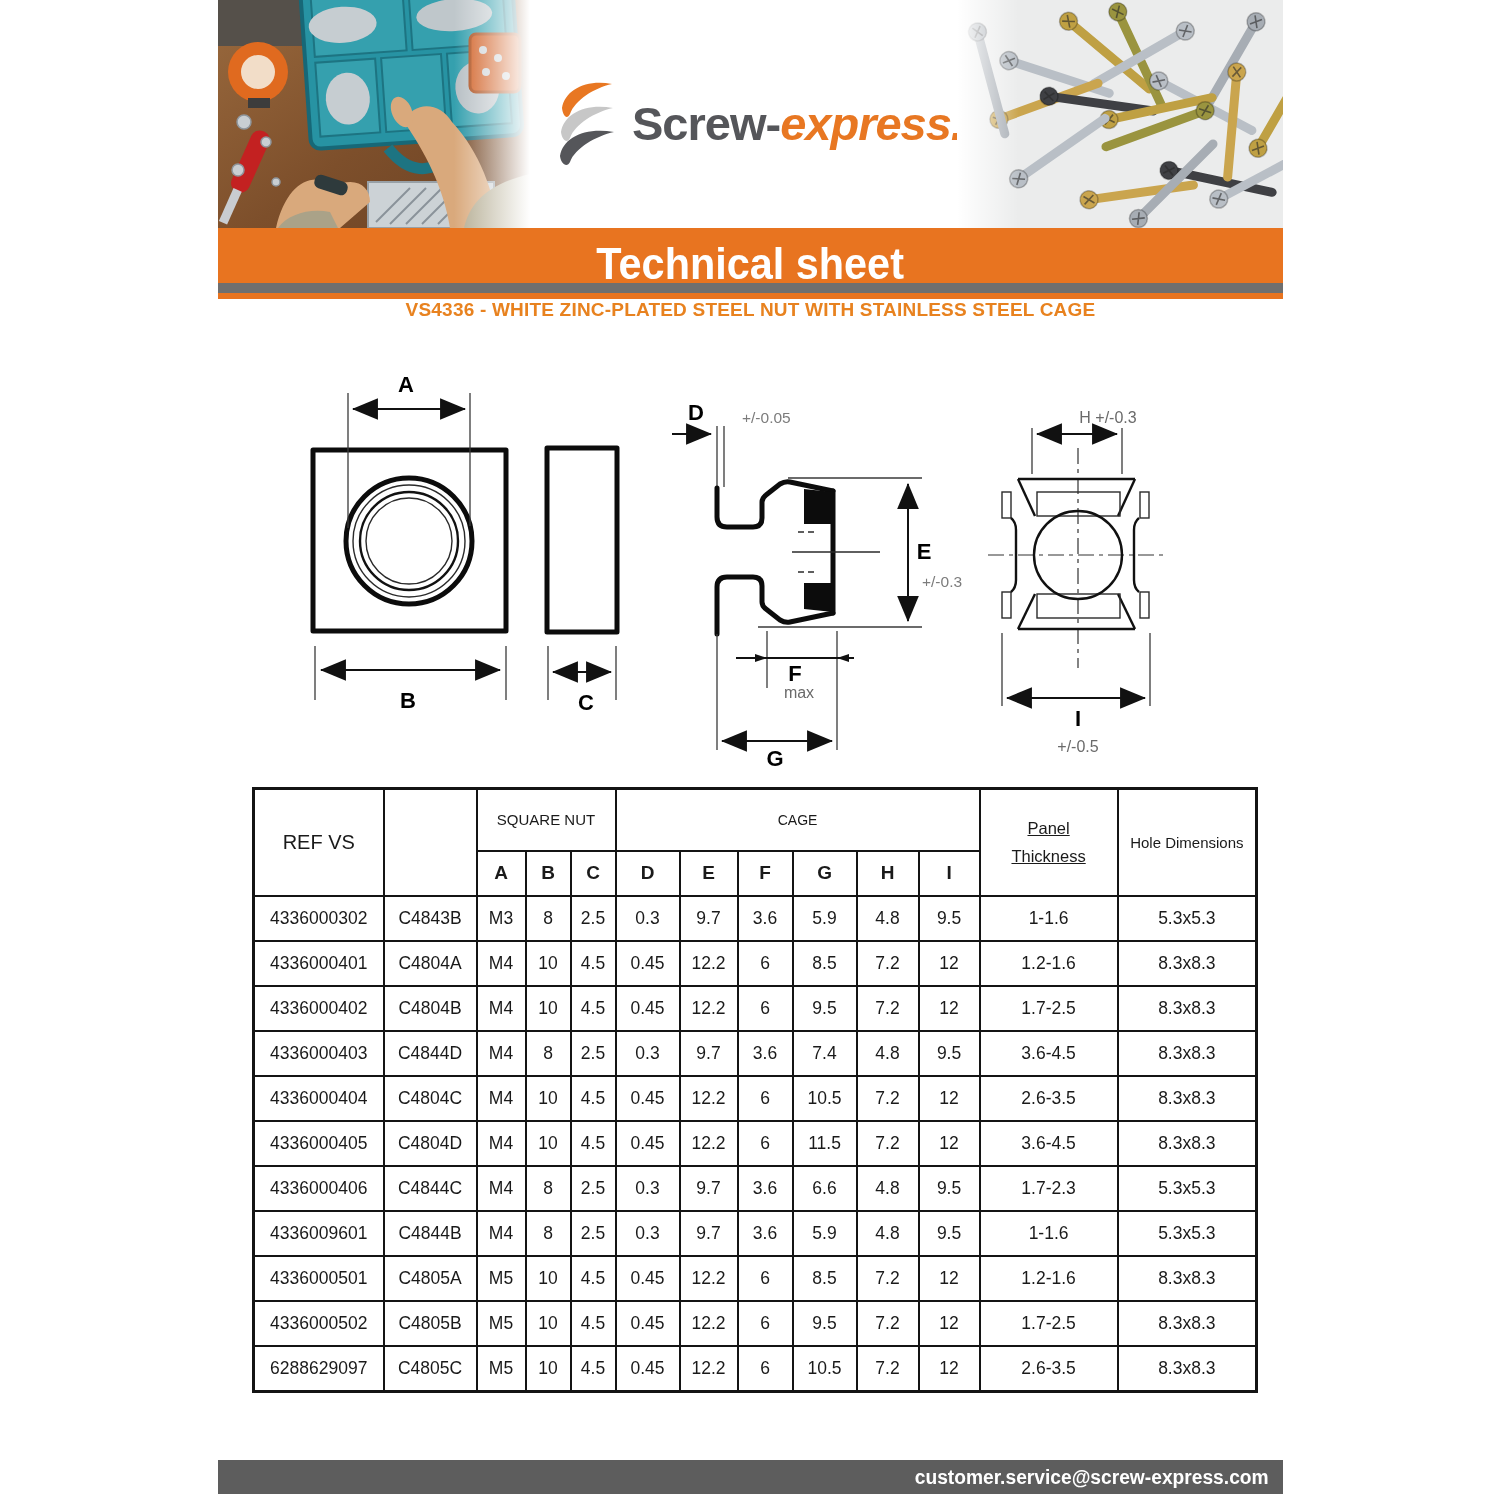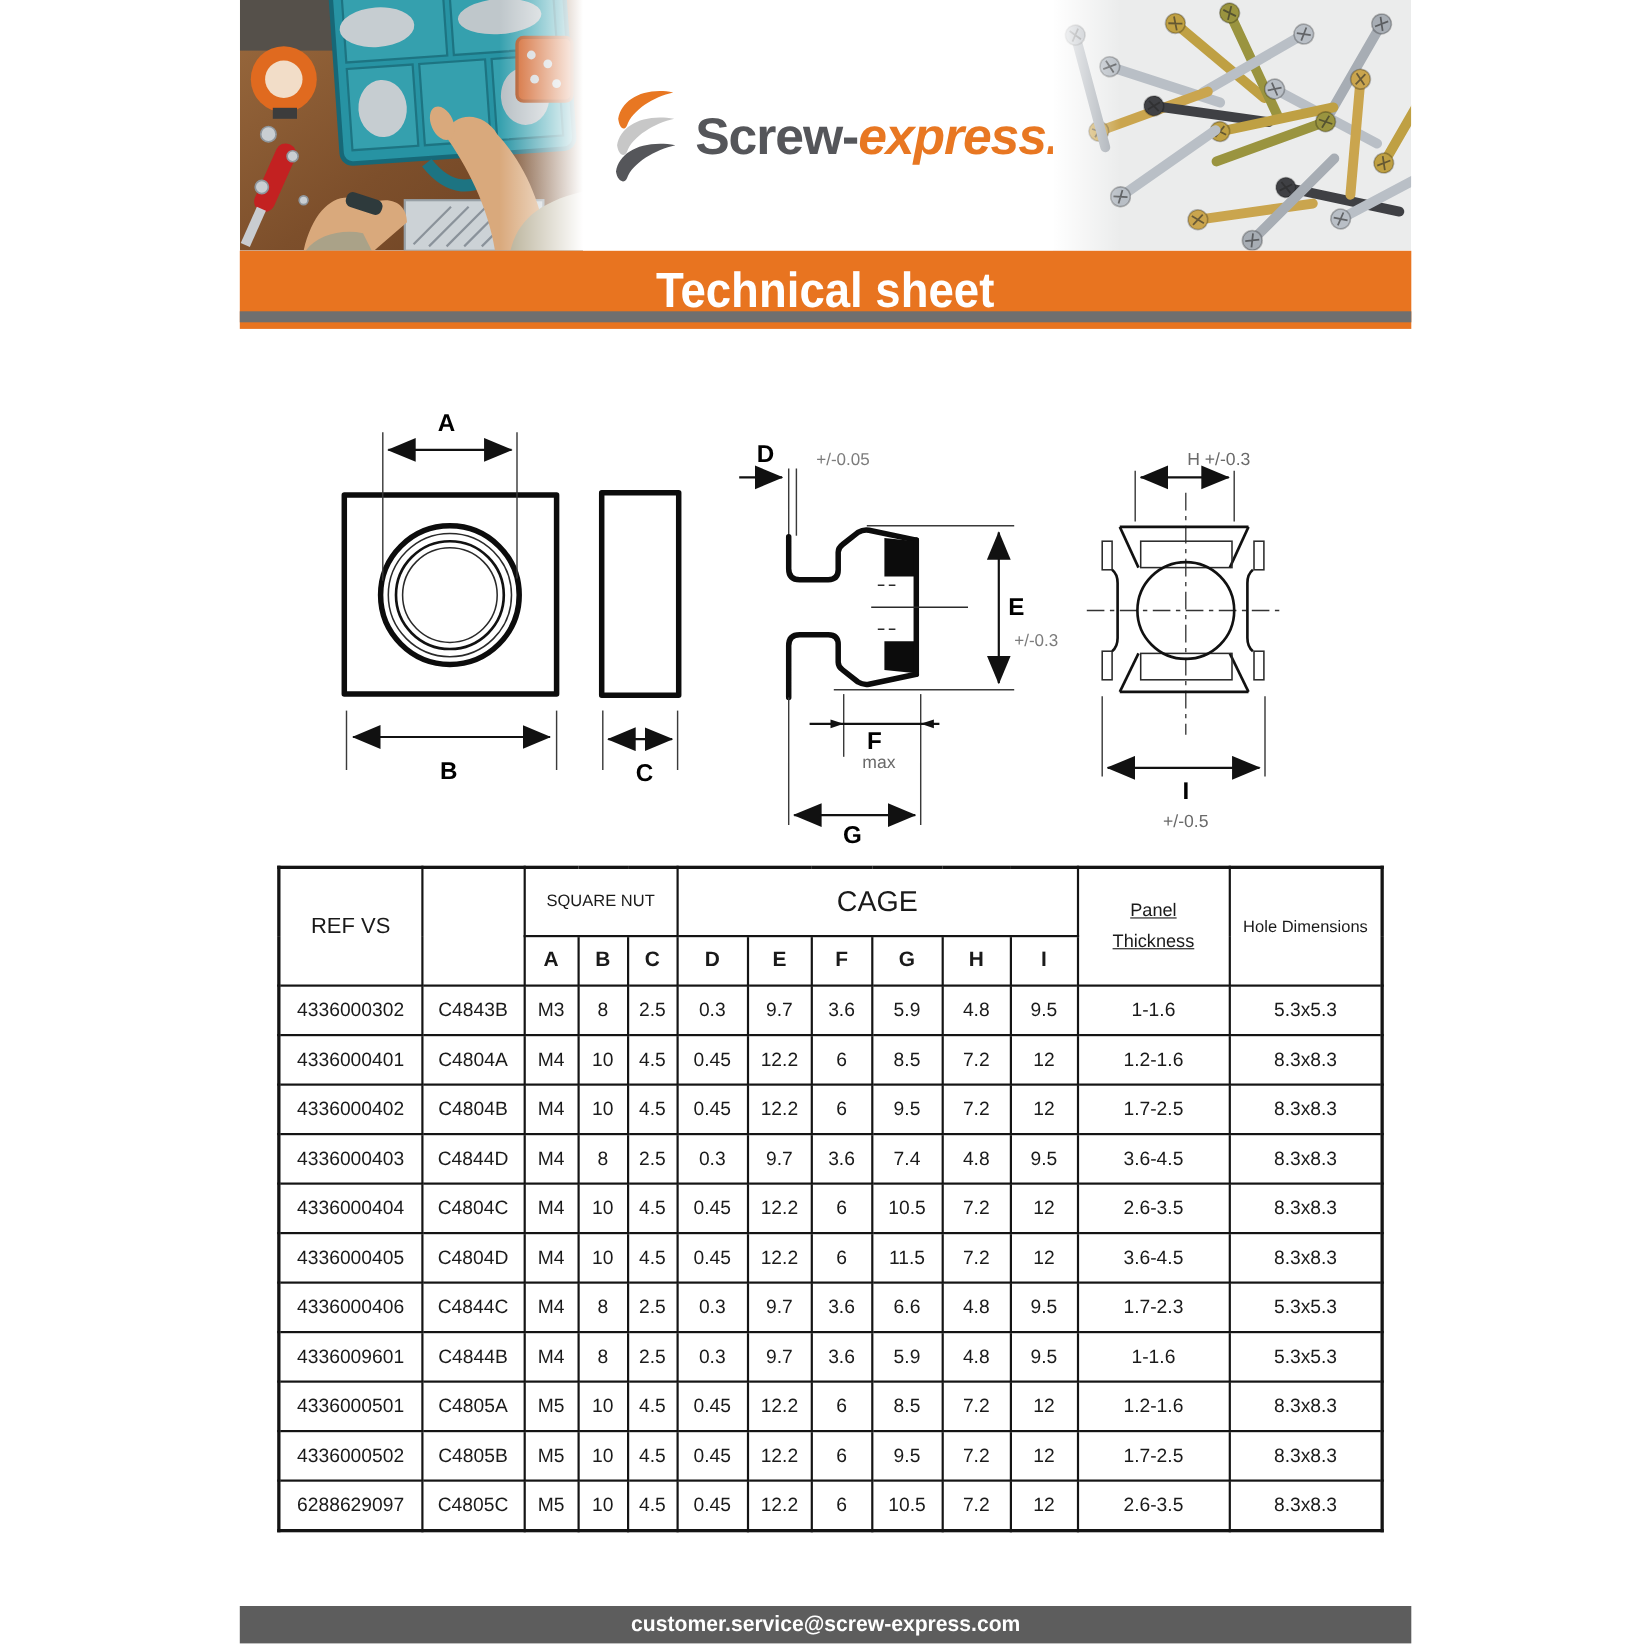--- a/index.html
+++ b/index.html
@@ -40,28 +40,28 @@
   
   .spec{left:252px;top:787px;}
   table.tech{border-collapse:collapse;table-layout:fixed;width:1006px;border:3px solid #141414;}
   table.tech th,table.tech td{border:2px solid #141414;text-align:center;vertical-align:middle;
         padding:0;font-weight:normal;color:#1a1a1a;}
   table.tech td{font-size:17.5px;height:43px;}
   tr.grp{height:62px;}
   tr.sub{height:45px;}
   th.ref{font-size:20px;}
   th.sq{font-size:15px;line-height:1.55;}
-  th.cg{font-size:26px;}
+  th.cg{font-size:14px;}
   th.pt{font-size:16.5px;line-height:1.7;}
   th.hd{font-size:15px;}
   table.tech th.lt{font-size:19px;font-weight:bold;}
 
   
   .footer{left:218px;top:1460px;width:1065px;height:34px;background:#5d5d5d;
-        display:flex;align-items:center;justify-content:center;}
+        display:flex;align-items:center;justify-content:flex-end;}
   .footer span{color:#fff;font-weight:bold;font-size:20px;margin-right:14px;
         transform:scaleX(.96);transform-origin:right center;}
 </style>
 </head>
 <body>
 
 <div class="page">
 
   <div class="abs photo photo-left">
     <svg width="312" height="228" viewBox="0 0 312 228">
@@ -176,20 +176,21 @@
         <use href="#scr" transform="translate(280,70) rotate(95)" color="#caa54e"></use>
       </g>
       <rect x="0" y="0" width="62" height="228" fill="url(#fadeL)"></rect>
     </svg>
   </div>
 
   <div class="abs band">
     <span class="band-title">Technical sheet</span>
   </div>
   <div class="abs gray-strip"></div>
+  <div class="abs subtitle">VS4336 - WHITE ZINC-PLATED STEEL NUT WITH STAINLESS STEEL CAGE</div>
 
   <svg class="abs drawings" width="1010" height="430" viewBox="250 355 1010 430">
     <defs>
       <marker id="arw" viewBox="0 0 12 10" refX="11.5" refY="5" markerWidth="13" markerHeight="11" orient="auto-start-reverse">
         <path d="M0,0 L12,5 L0,10 Z" fill="#111"></path>
       </marker>
     </defs>
 
     <g>
       <rect x="313" y="450" width="193" height="181" class="thick"></rect>

